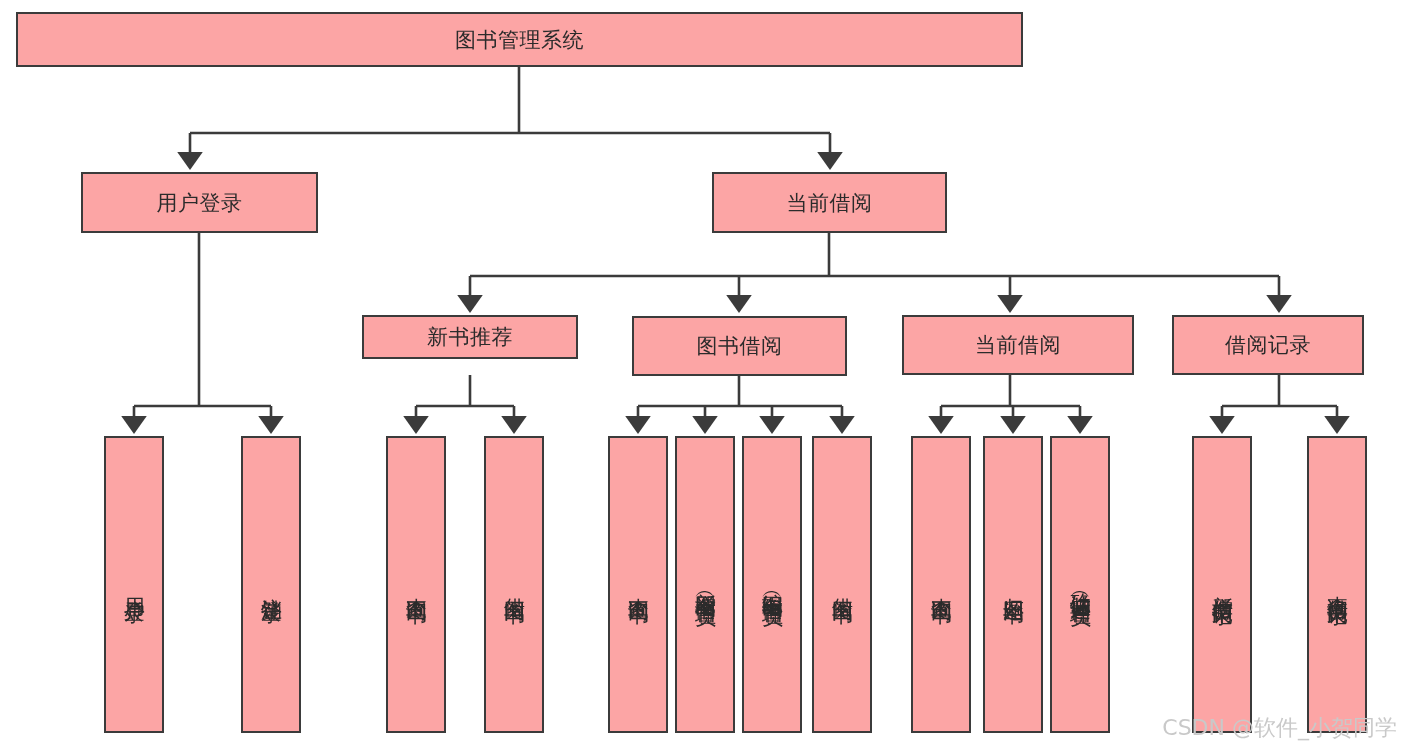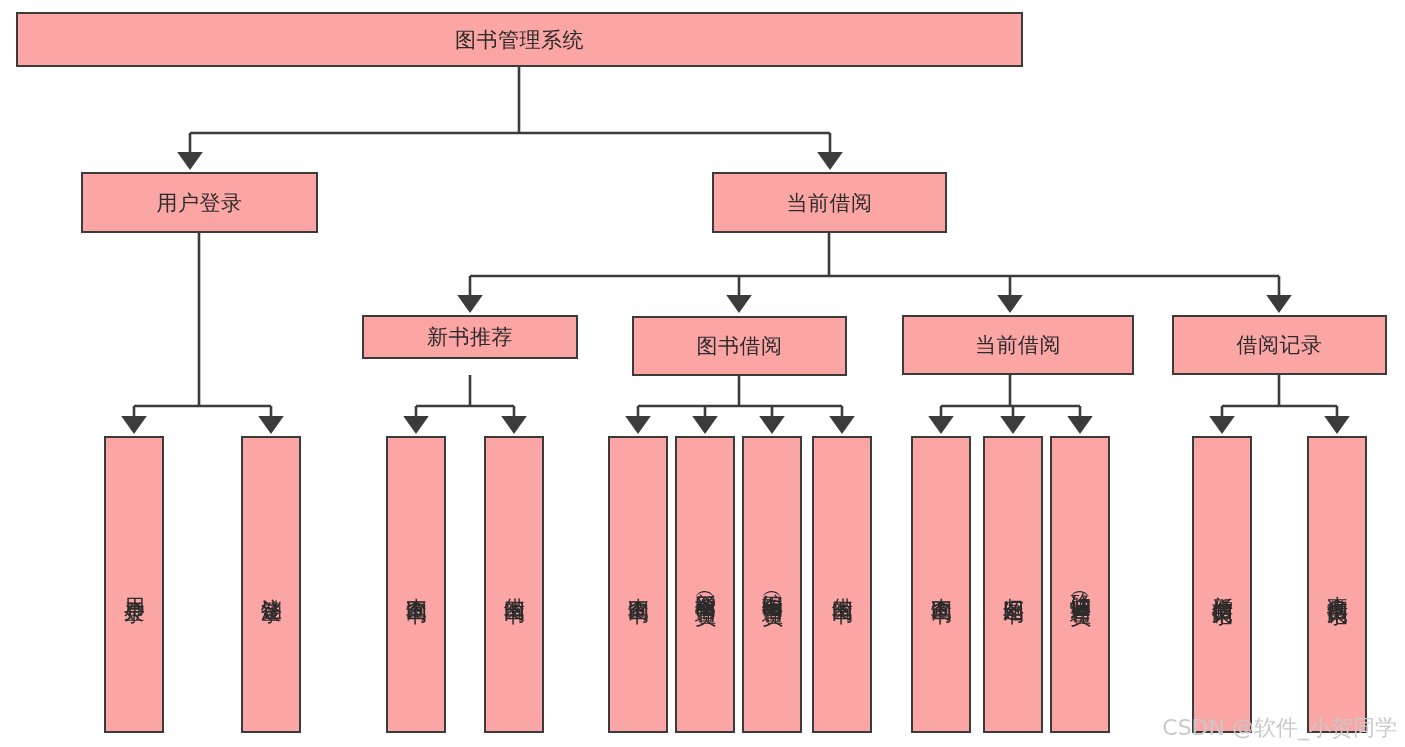--- a/index.html
+++ b/index.html
@@ -133,21 +133,21 @@
 
   <div class="node horizontal" style="left:362px; top:315px; width:216px; height:44px;">
     <span>新书推荐</span>
   </div>
   <div class="node horizontal" style="left:632px; top:316px; width:215px; height:60px;">
     <span>图书借阅</span>
   </div>
   <div class="node horizontal" style="left:902px; top:315px; width:232px; height:60px;">
     <span>当前借阅</span>
   </div>
-  <div class="node horizontal" style="left:1172px; top:315px; width:215px; height:60px;">
+  <div class="node horizontal" style="left:1172px; top:315px; width:192px; height:60px;">
     <span>借阅记录</span>
   </div>
 
   <div class="node vertical" style="left:104px; top:436px; width:60px; height:297px;">
     <span class="vlabel">用户登录</span>
   </div>
   <div class="node vertical" style="left:241px; top:436px; width:60px; height:297px;">
     <span class="vlabel">注销登录</span>
   </div>
 

